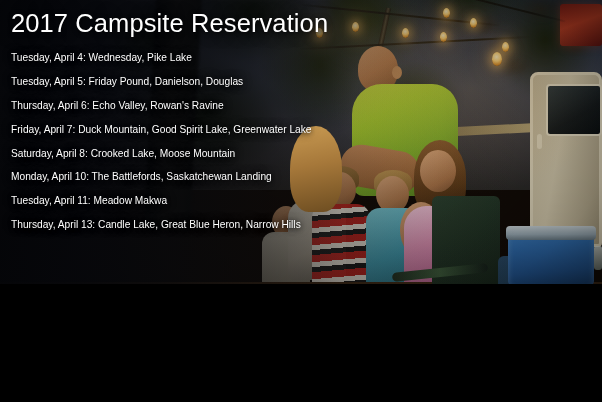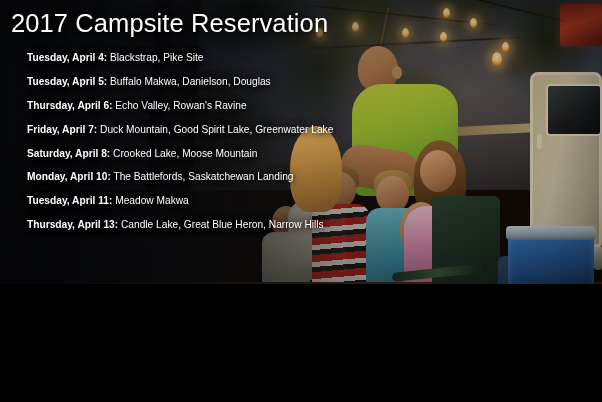--- a/index.html
+++ b/index.html
@@ -394,21 +394,21 @@
   #list { list-style:none; }
 
   .entry {
     color:#fff;
     font-size:10.2px;
     line-height:14.6px;
     margin-bottom:9.3px;
     max-width:350px;
     text-shadow:0 1px 4px rgba(0,0,0,.9), 0 0 10px rgba(0,0,0,.75);
   }
-  .entry .day { font-weight:bold;margin-left:16px; }
+  .entry .day { font-weight:normal; }
   .entry .parks { font-weight:normal; }
 </style>
 </head>
 <body>
 
 <div id="poster">
 
   <div class="photo">
 
     <div class="sky"></div>
@@ -495,22 +495,22 @@
     <div class="warm-glow"></div>
     <div class="vignette"></div>
     <div class="scrim"></div>
   </div>
 
   <div class="content">
 
     <h1 id="title"><span>2017 Campsite Reservation</span><br></h1>
 
     <ul id="list">
-        <li class="entry"><span class="day">Tuesday, April 4:</span><span class="parks">  Blackstrap, Pike Site</span></li>
-        <li class="entry"><span class="day">Tuesday, April 5:</span><span class="parks"> Buffalo Makwa, Danielson, Douglas</span></li>
+        <li class="entry"><span class="day">Tuesday, April 4:</span><span class="parks">  Wednesday, Pike Lake</span></li>
+        <li class="entry"><span class="day">Tuesday, April 5:</span><span class="parks"> Friday Pound, Danielson, Douglas</span></li>
         <li class="entry"><span class="day">Thursday, April 6:</span><span class="parks"> Echo Valley, Rowan's Ravine</span></li>
         <li class="entry"><span class="day">Friday, April 7:</span><span class="parks"> Duck Mountain, Good Spirit Lake, Greenwater Lake</span></li>
         <li class="entry"><span class="day">Saturday, April 8:</span><span class="parks"> Crooked Lake, Moose Mountain</span></li>
         <li class="entry"><span class="day">Monday, April 10:</span><span class="parks"> The Battlefords, Saskatchewan Landing</span></li>
         <li class="entry"><span class="day">Tuesday, April 11:</span><span class="parks"> Meadow Makwa</span></li>
         <li class="entry"><span class="day">Thursday, April 13:</span><span class="parks"> Candle Lake, Great Blue Heron, Narrow Hills</span></li>
       </ul>
 
   </div>
 </div>

